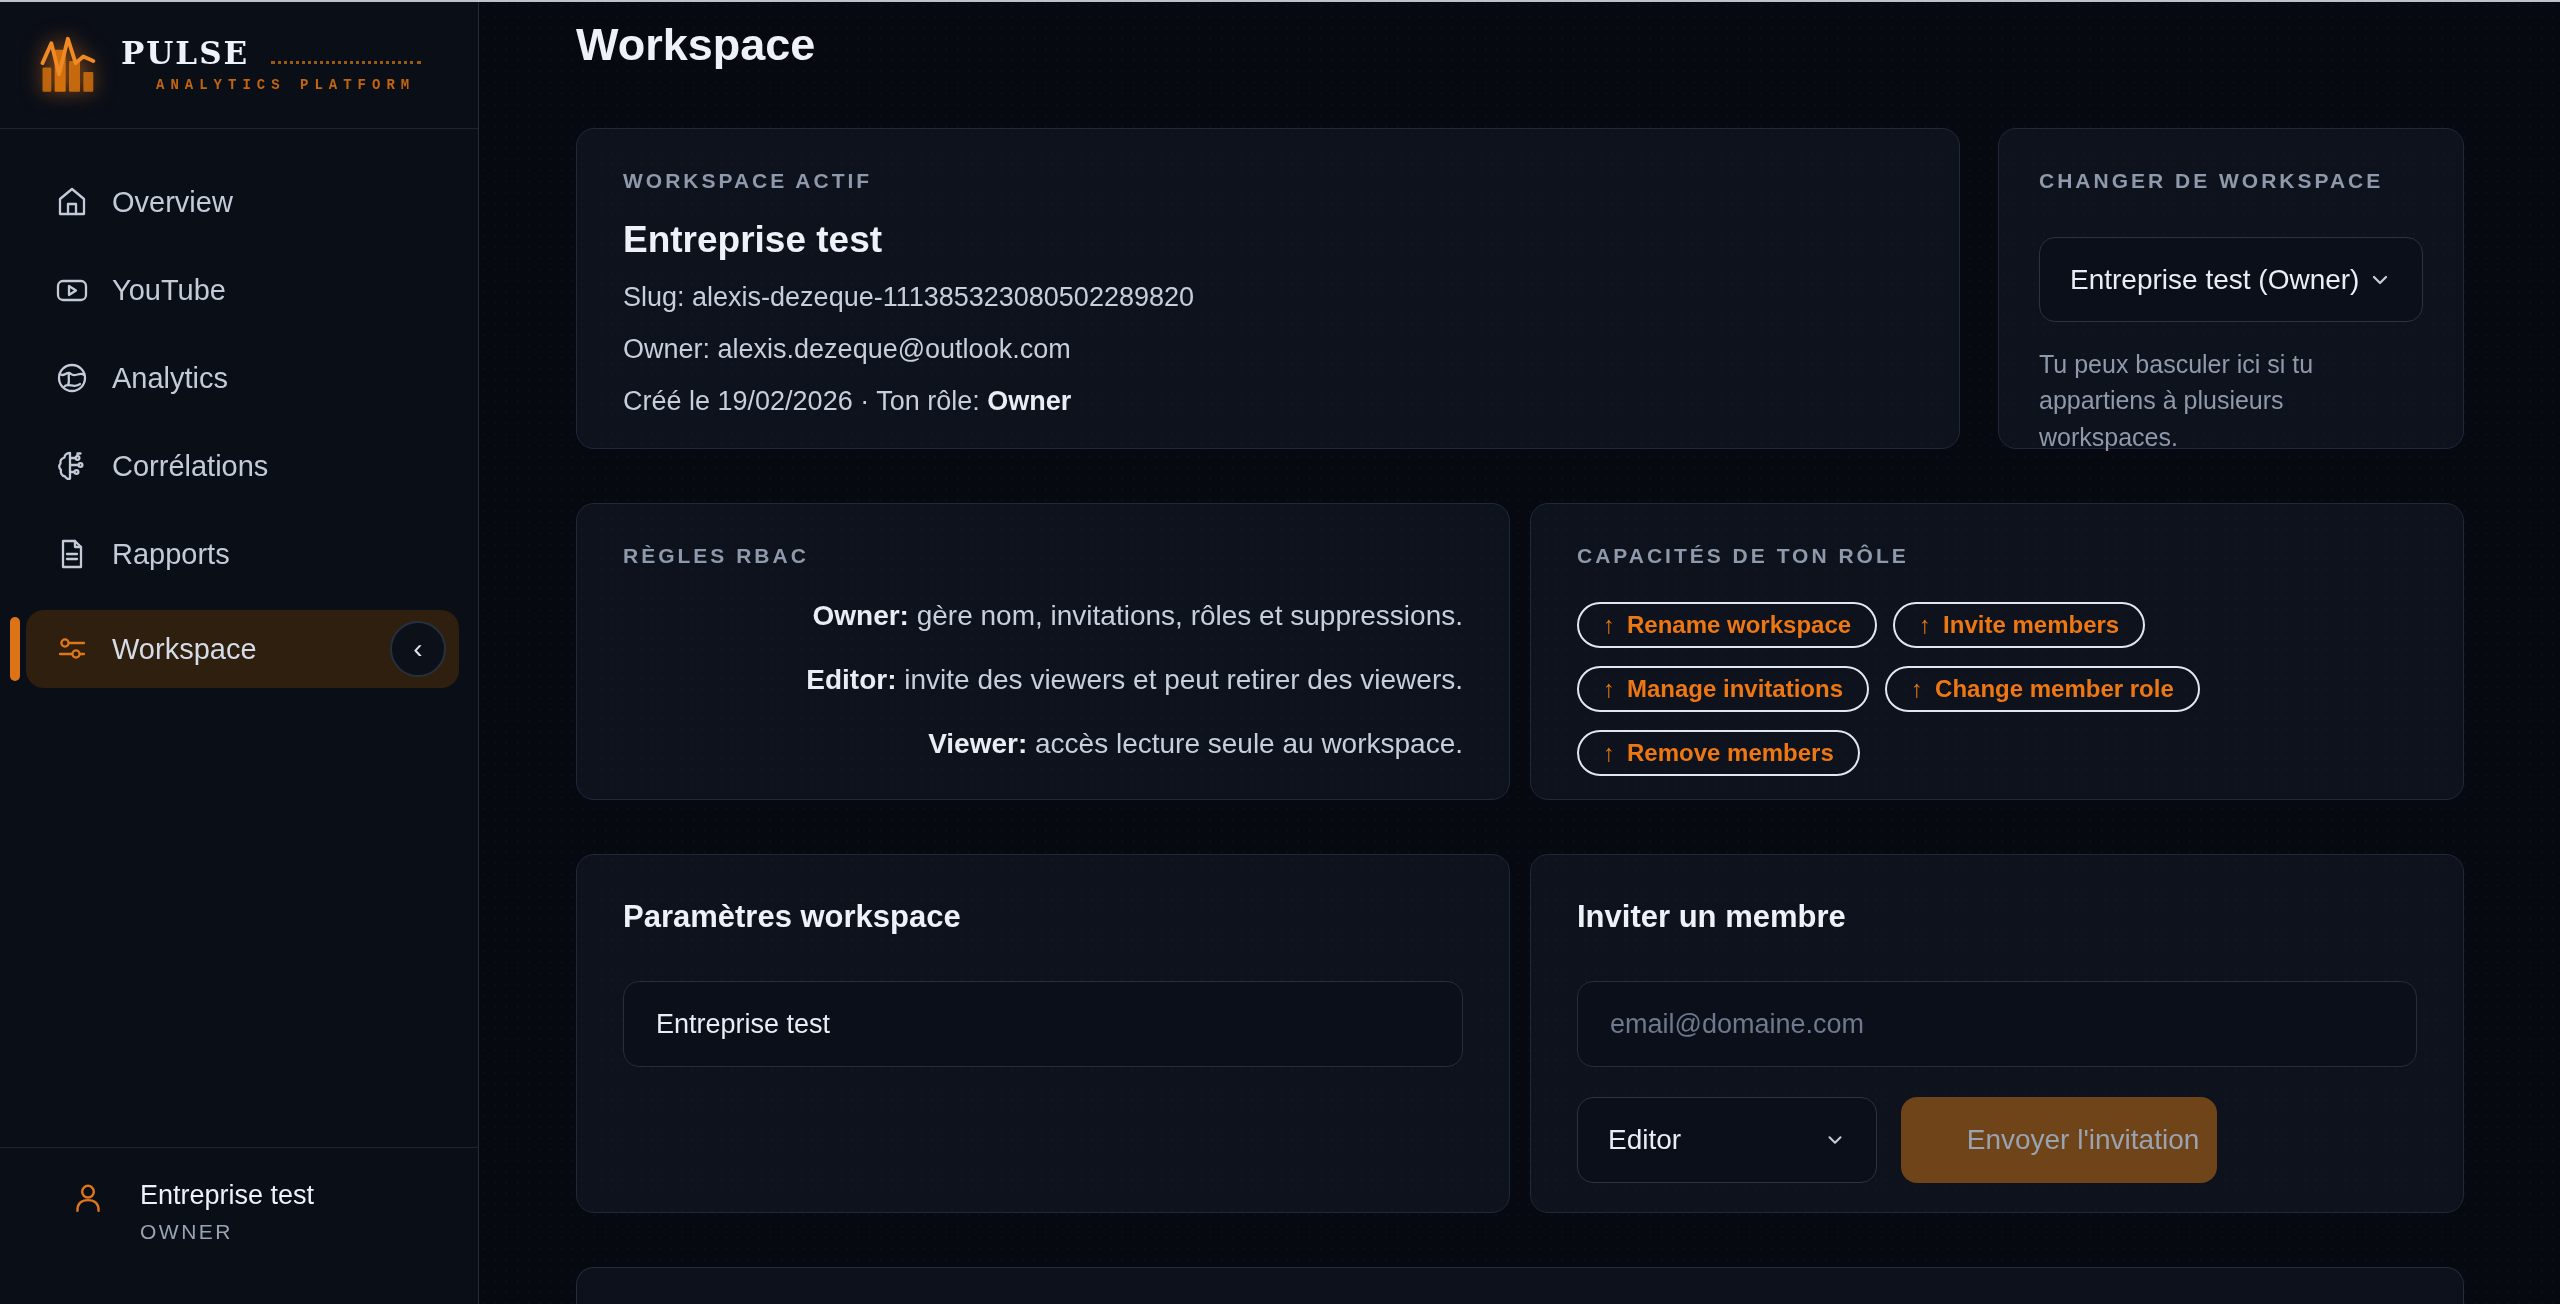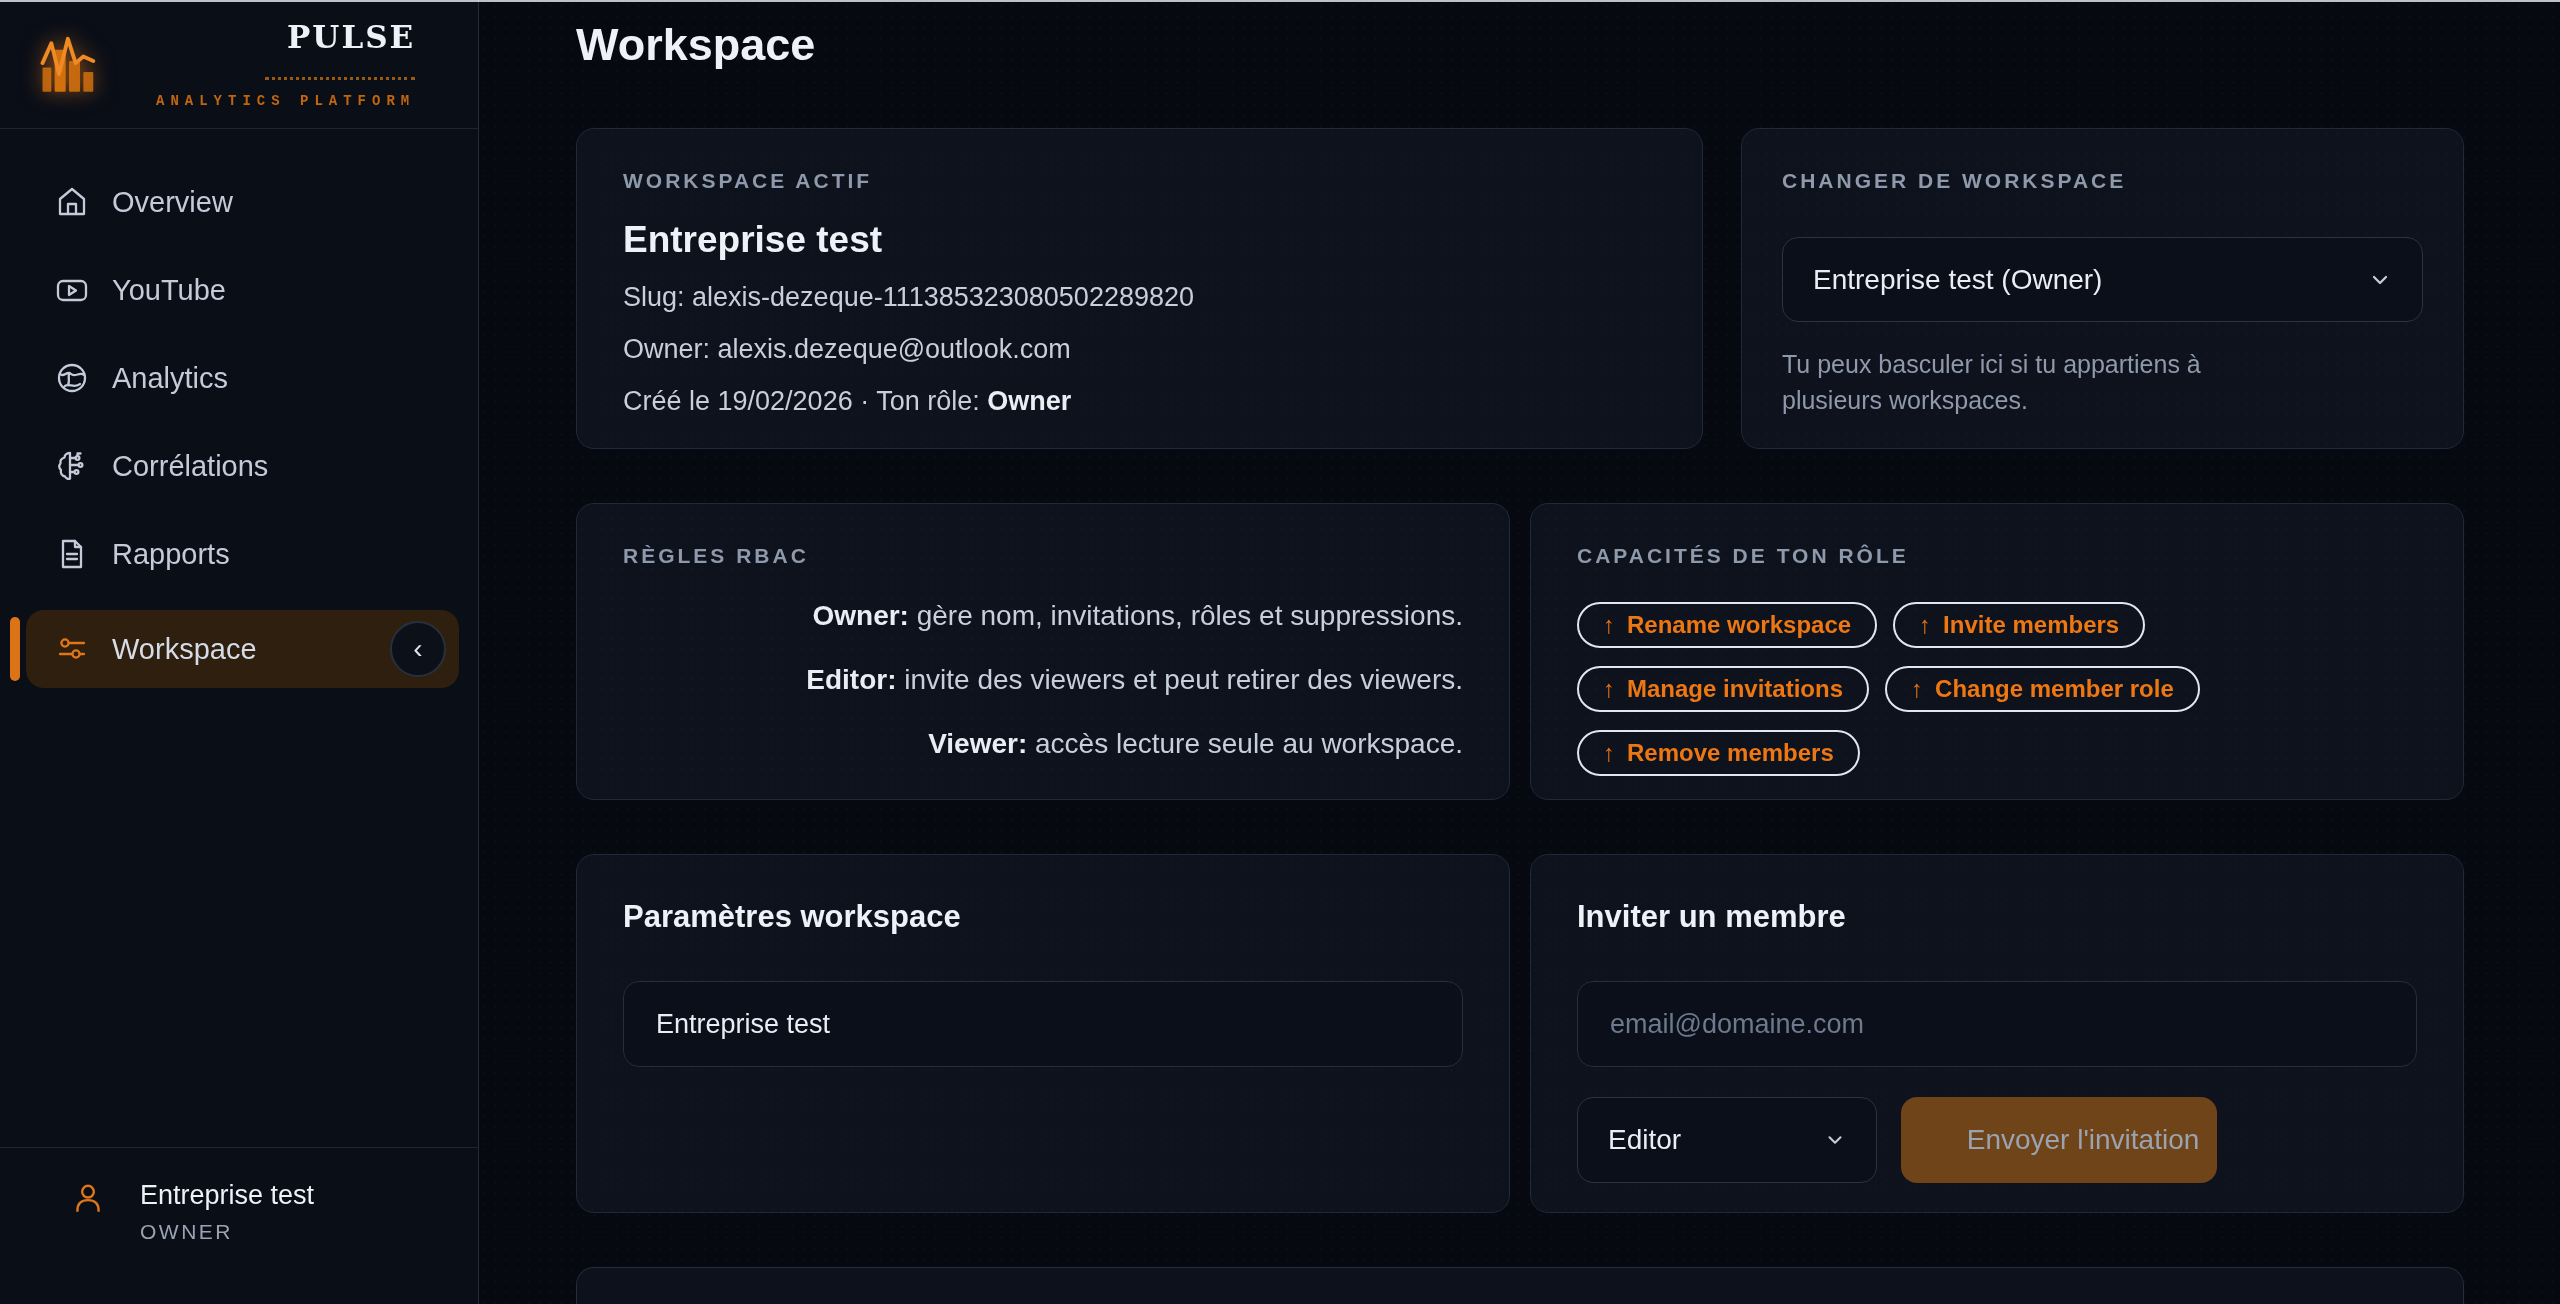--- a/index.html
+++ b/index.html
@@ -12,21 +12,21 @@
     background:#dfe2ea; opacity:.85; z-index:50; }
   .app { display:flex; width:2560px; height:1304px; }
 
   
   .sidebar { width:479px; flex:0 0 479px; background:#0a0e17;
     border-right:1px solid #232b3a; display:flex; flex-direction:column; }
   .logo-block { height:129px; border-bottom:1px solid #1d2532;
     display:flex; align-items:center; padding-left:33px; gap:16px; }
   .logo-icon svg { filter:drop-shadow(0 0 10px rgba(224,118,26,.65)); }
   .logo-text { display:flex; flex-direction:column; }
-  .logo-top { display:flex; align-items:flex-end; gap:22px;flex-direction:column; }
+  .logo-top { display:flex; align-items:flex-end; gap:22px; }
   .logo-name { font-family:"DejaVu Serif","Liberation Serif",serif;
     font-size:31px; font-weight:700; letter-spacing:2px; color:#eef1f7; }
   .logo-rule { width:150px; border-top:3px dotted #9a5a12; margin-bottom:7px; }
   .logo-tagline { font-family:"Liberation Mono","DejaVu Sans Mono",monospace;
     font-size:14px; font-weight:700; letter-spacing:6px; color:#c1650f; margin-top:6px;margin-left:35px; }
 
   nav { padding-top:41px; display:flex; flex-direction:column; }
   .nav-item { height:64px; margin-bottom:24px; padding-left:55px;
     display:flex; align-items:center; gap:23px; font-size:29px; color:#c3cbd9;
     cursor:pointer; position:relative; }
@@ -52,21 +52,21 @@
     background-size:11px 11px; }
   h1 { font-size:45px; font-weight:700; color:#eef2f8; margin-top:5px; }
 
   .row { display:flex; }
   .row1 { gap:38px; margin-top:57px; }
   .row2, .row3 { gap:20px; margin-top:54px; }
 
   .card { background:#0d121c; border:1px solid #202939; border-radius:18px;
     background-image:radial-gradient(rgba(140,160,200,0.03) 1px, transparent 1px);
     background-size:10px 10px; position:relative; }
-  .card-active  { width:1127px; height:321px; padding:40px 46px; }
+  .card-active  { width:1384px; height:321px; padding:40px 46px; }
   .card-switch  { flex:1; height:321px; padding:40px 40px; }
   .card-rbac, .card-caps { flex:1; height:297px; padding:40px 46px; }
   .card-settings, .card-invite { flex:1; height:359px; padding:44px 46px; }
 
   .eyebrow { font-size:21px; font-weight:700; letter-spacing:3px; color:#8e99ab; }
   .ws-title { font-size:37px; font-weight:700; color:#eef2f8; margin-top:26px; }
   .meta-line { font-size:27px; color:#c7cfdc; margin-top:21px; }
   .meta-line:first-of-type { margin-top:27px; }
   .bold { font-weight:700; color:#e9edf4; }
 

